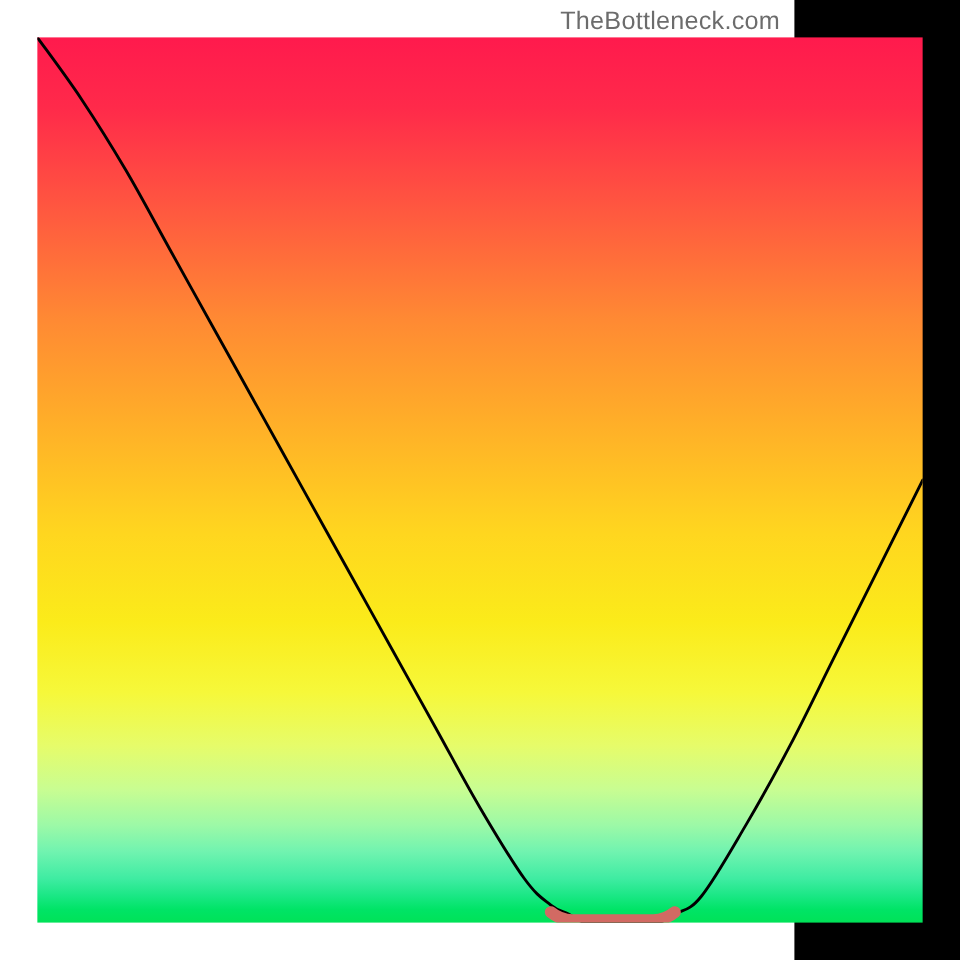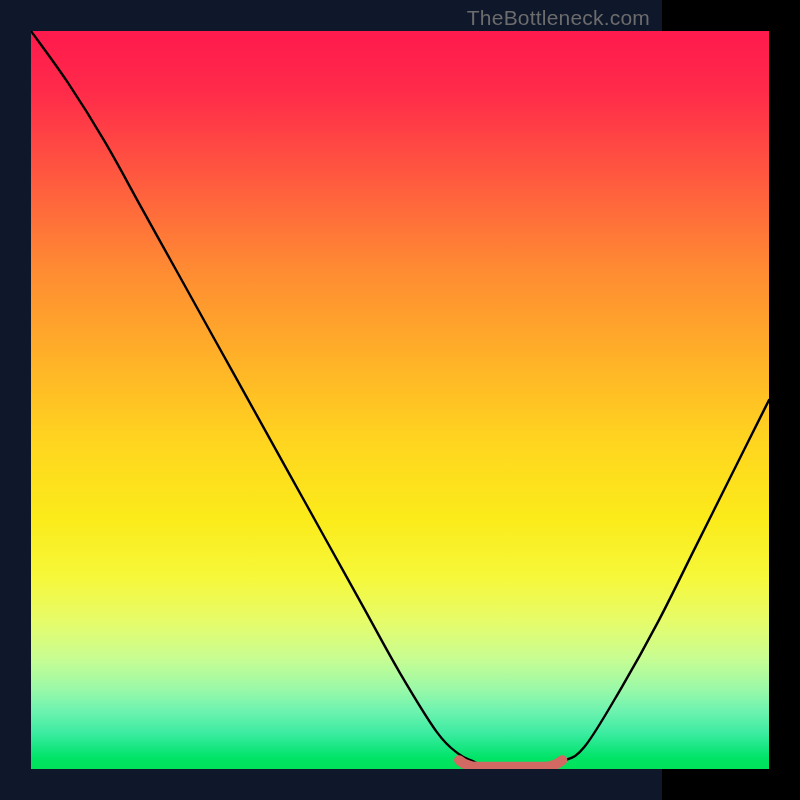--- a/index.html
+++ b/index.html
@@ -8,21 +8,21 @@
     width: 800px;
     height: 800px;
     overflow: hidden;
     background: #000;
     font-family: Arial, Helvetica, sans-serif;
   }
   #chart-container {
     position: relative;
     width: 662px;
     height: 800px;
-    background: #0f172a;
+    background: #ffffff;
   }
   #plot-area {
     position: absolute;
     left: 31px;
     top: 31px;
     width: 738px;
     height: 738px;
     overflow: hidden;
   }
   #gradient-bg {

